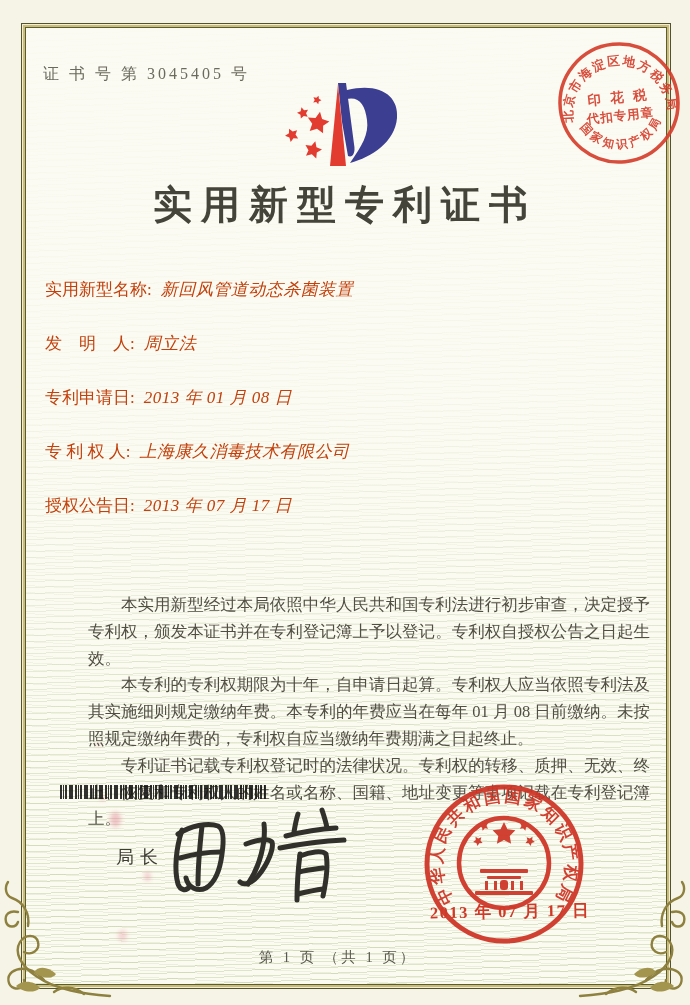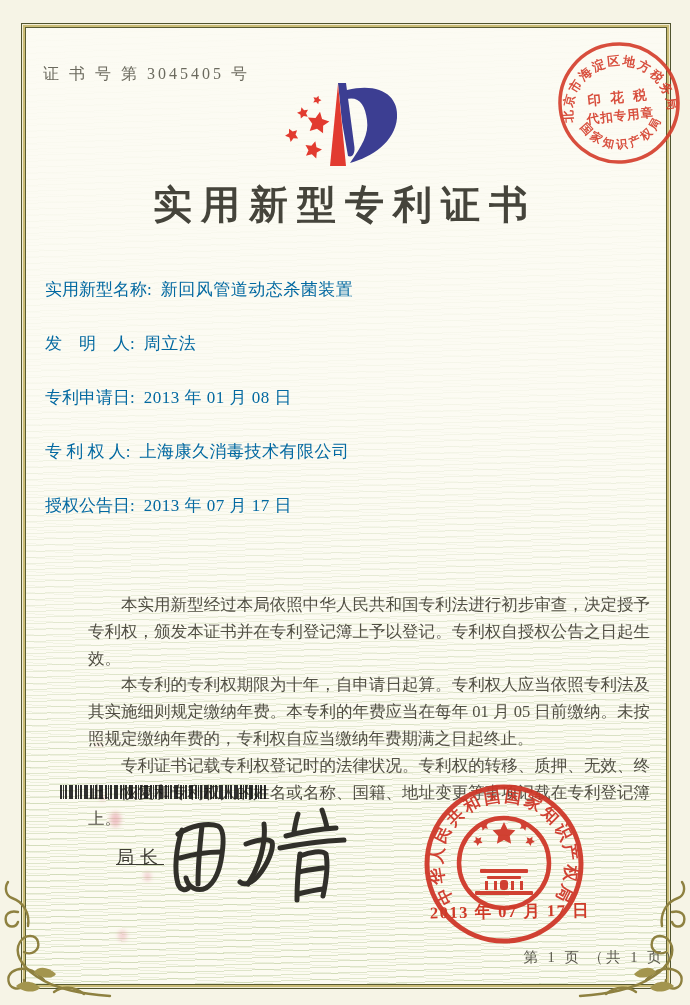--- a/index.html
+++ b/index.html
@@ -23,36 +23,36 @@
   .frame{
     position:absolute;left:21px;top:23px;right:19px;bottom:16px;
     border:1px solid #50532e;
     box-shadow: inset 0 0 0 1px #f2edd4, inset 0 0 0 3px #cabc76, inset 0 0 0 4px #5a5c32;
     z-index:2;pointer-events:none;
   }
   .certno{position:absolute;left:31px;top:64px;font-size:16px;letter-spacing:3px;color:#6b6a5e;z-index:3;margin-left:12px;}
   .title{position:absolute;left:0;right:0;top:178px;text-align:center;font-size:39px;
     letter-spacing:9px;color:#45443b;font-weight:600;z-index:3;}
   .fields{position:absolute;left:45px;top:278px;right:38px;z-index:3;}
-  .field-row{line-height:23px;margin-bottom:31px;font-size:17px;color:#0369a1;display:flex;text-align:right;}
+  .field-row{line-height:23px;margin-bottom:31px;font-size:17px;color:#c2410c;display:flex;text-align:right;}
   .field-label{white-space:pre;margin-right:9px;}
-  .field-value{letter-spacing:0.5px;}
+  .field-value{letter-spacing:0.5px;font-style:italic;}
   .patent-no{letter-spacing:2px;}
   .paras{position:absolute;left:44px;right:40px;top:592px;z-index:3;
     font-size:16.5px;line-height:26.8px;color:#514f44;text-align:justify;margin-left:44px;}
   .paras p{margin:0;text-indent:2em;}
   .barcode{position:absolute;left:60px;top:785px;width:206px;height:14px;z-index:3;opacity:.88;
     background:
       repeating-linear-gradient(90deg,#161616 0 2px, rgba(0,0,0,0) 2px 5px),
       repeating-linear-gradient(90deg,#161616 0 1px, rgba(0,0,0,0) 1px 3px);}
   .director{position:absolute;left:116px;top:845px;font-size:18px;letter-spacing:6px;color:#3e3d34;z-index:4;
-    font-family:"Liberation Sans","DejaVu Sans",sans-serif;text-decoration:underline;}
+    font-family:"Liberation Sans","DejaVu Sans",sans-serif;}
   .issue-date{position:absolute;left:430px;top:901px;font-size:16.5px;font-weight:600;
     color:#cf3a28;letter-spacing:1.5px;z-index:6;transform:rotate(-1deg);}
-  .footer{position:absolute;left:0;right:8px;top:948px;text-align:right;font-size:14.5px;
+  .footer{position:absolute;left:0;right:14px;top:948px;text-align:center;font-size:14.5px;
     letter-spacing:3px;color:#59584c;z-index:3;}
   .svg-abs{position:absolute;z-index:5;pointer-events:none;}
   .smudge{position:absolute;border-radius:50%;filter:blur(2px);z-index:1;}
   .s1{left:110px;top:812px;width:11px;height:15px;background:rgba(222,110,135,.38);}
   .s2{left:144px;top:872px;width:7px;height:9px;background:rgba(222,110,135,.30);}
   .s3{left:118px;top:930px;width:9px;height:11px;background:rgba(222,110,135,.28);}
   .s4{left:100px;top:795px;width:5px;height:6px;background:rgba(222,110,135,.30);}
   .s5{left:96px;top:742px;width:5px;height:5px;background:rgba(222,110,135,.25);}
   .seal-text{font-family:"Liberation Serif","DejaVu Serif",serif;font-weight:bold;}
 </style>
@@ -105,21 +105,21 @@
     <span class="field-value">上海康久消毒技术有限公司</span>
   </div>
   <div class="field-row">
     <span class="field-label">授权公告日:</span>
     <span class="field-value">2013 年 07 月 17 日</span>
   </div>
 </div>
 
 <div class="paras">
   <p>本实用新型经过本局依照中华人民共和国专利法进行初步审查，决定授予专利权，颁发本证书并在专利登记簿上予以登记。专利权自授权公告之日起生效。</p>
-  <p>本专利的专利权期限为十年，自申请日起算。专利权人应当依照专利法及其实施细则规定缴纳年费。本专利的年费应当在每年 01 月 05 日前缴纳。未按照规定缴纳年费的，专利权自应当缴纳年费期满之日起终止。</p>
+  <p>本专利的专利权期限为十年，自申请日起算。专利权人应当依照专利法及其实施细则规定缴纳年费。本专利的年费应当在每年 01 月 08 日前缴纳。未按照规定缴纳年费的，专利权自应当缴纳年费期满之日起终止。</p>
   <p>专利证书记载专利权登记时的法律状况。专利权的转移、质押、无效、终止、恢复和专利权人的姓名或名称、国籍、地址变更等事项记载在专利登记簿上。</p>
 </div>
 
 <div class="barcode"></div>
 
 <div class="director">局长</div>
 
 <svg class="svg-abs" style="left:160px;top:800px;" width="195" height="110" viewBox="0 0 195 110">
   <title>田力普</title>
   <g stroke="#31302a" stroke-width="5" fill="none" stroke-linecap="round" stroke-linejoin="round">

